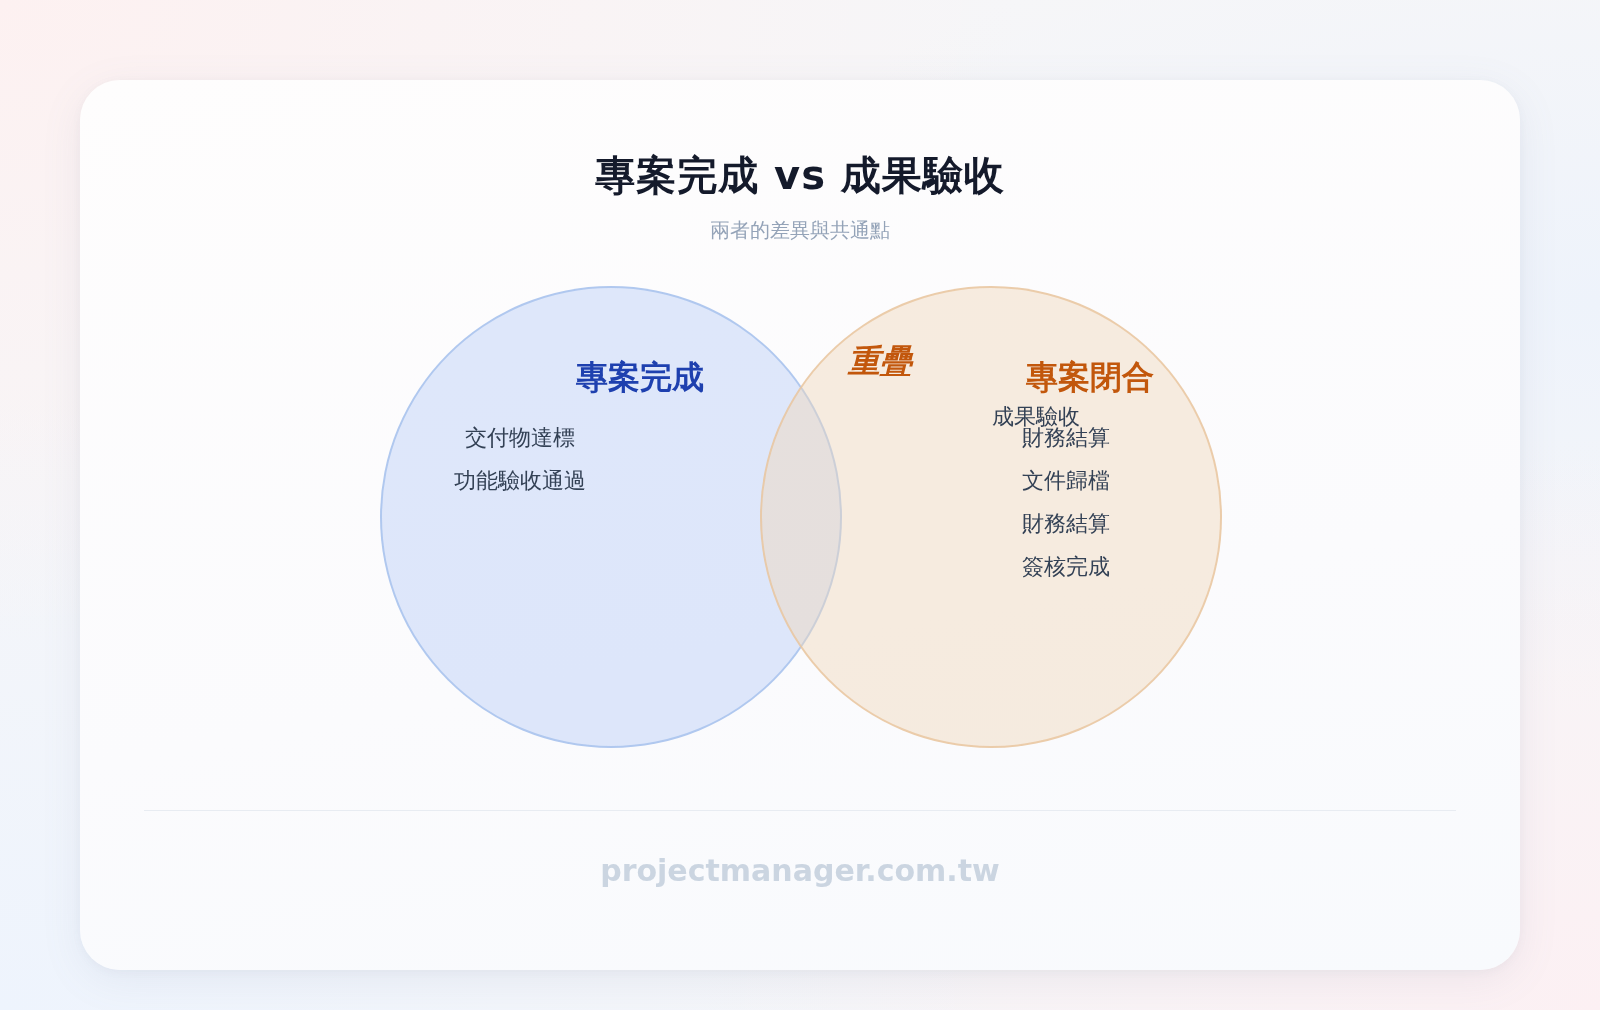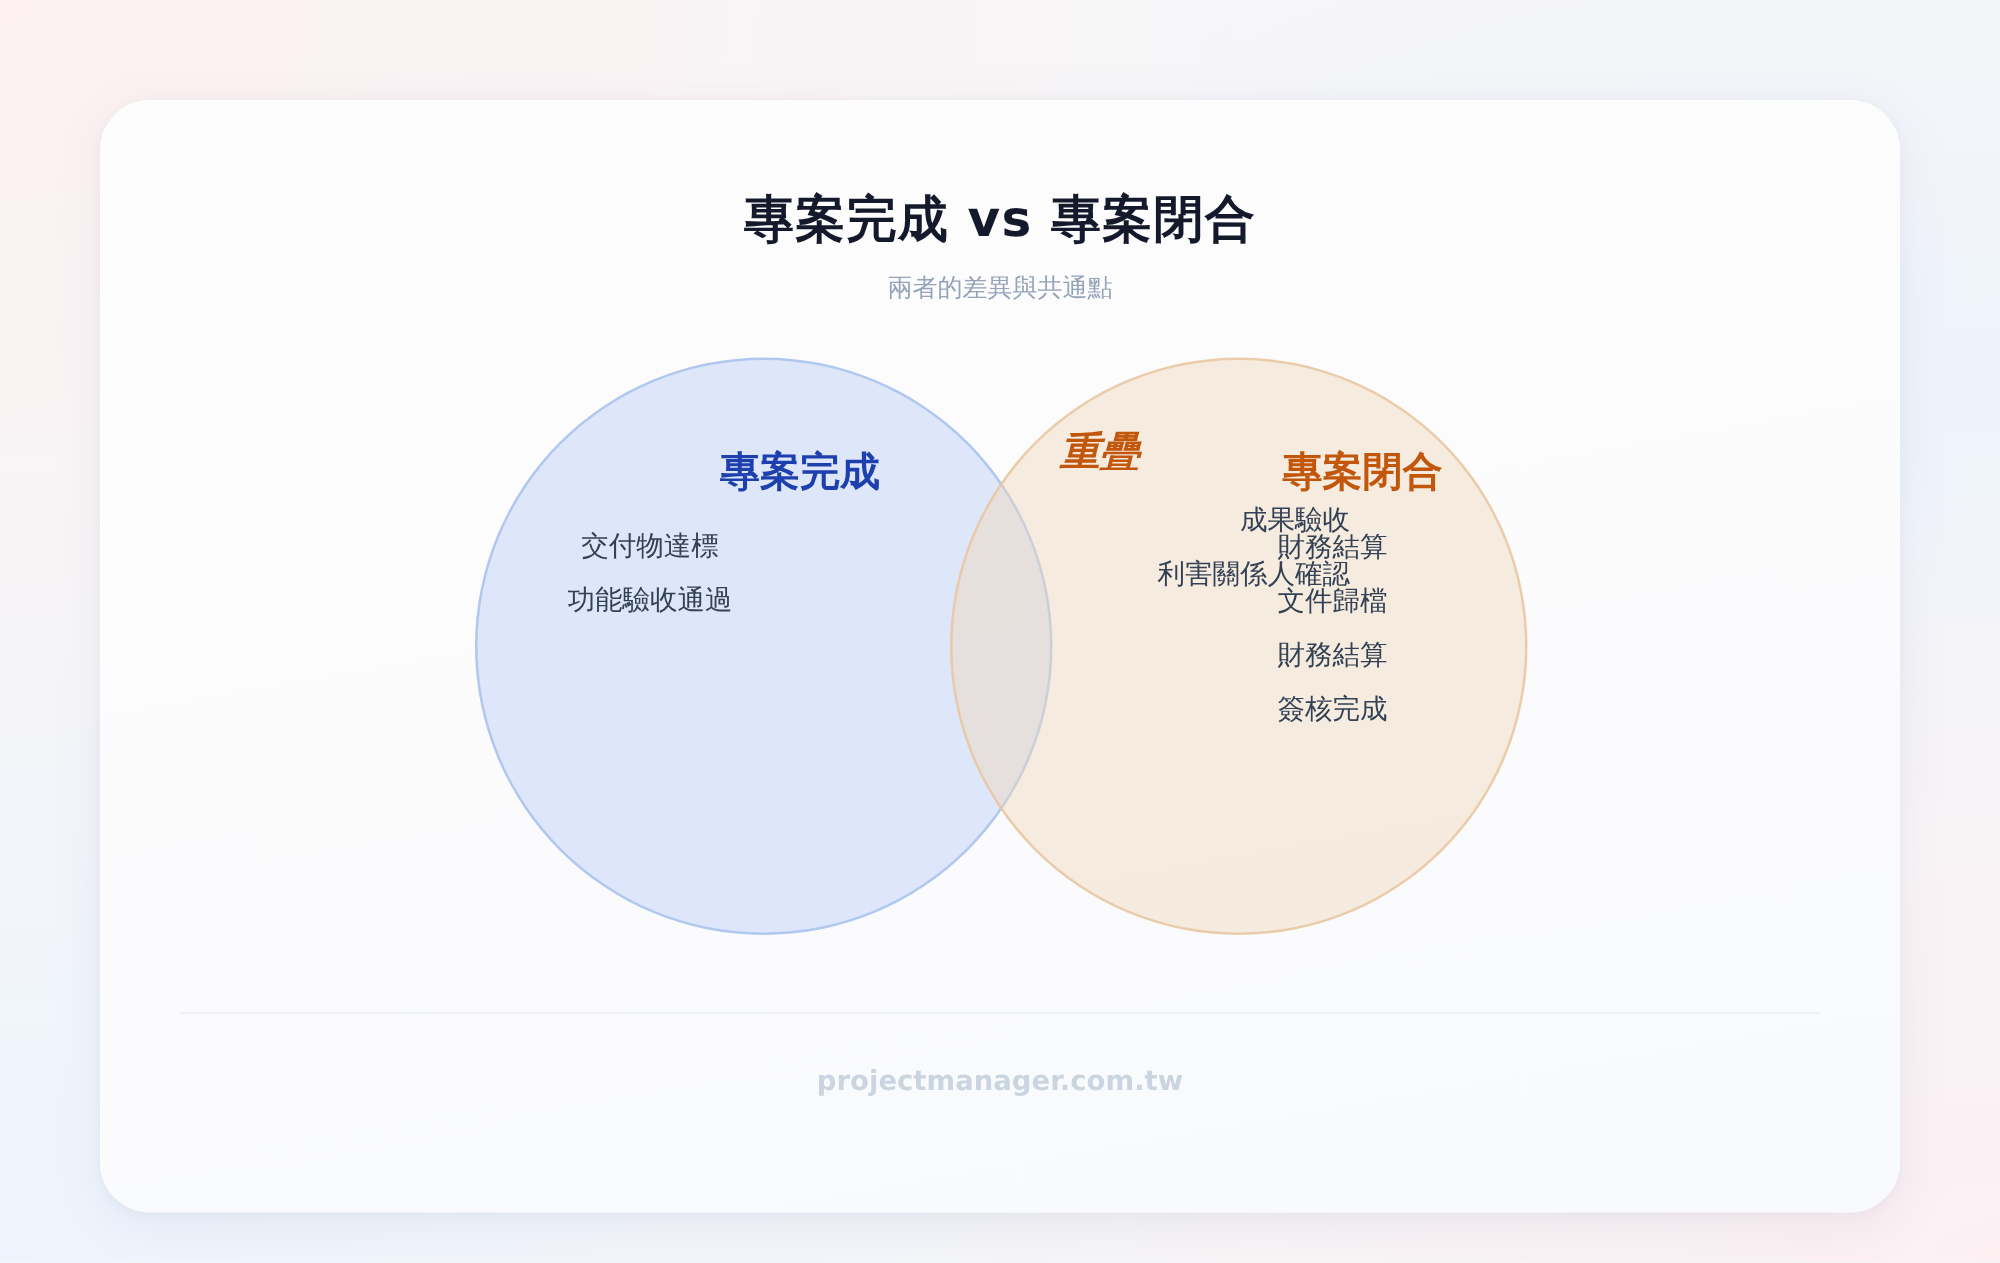--- a/index.html
+++ b/index.html
@@ -48,45 +48,44 @@
   .items { position:absolute; font-size:22px; color:#334155; line-height:43px; }
   .items div { white-space:nowrap; }
   .items-left { left:340px; width:200px; top:336px; text-align:center; }
   .items-overlap { left:600px; width:400px; top:315px; text-align:right; }
   .items-right { left:942px; top:336px; text-align:left;font-family:Liberation Serif, serif; }
   .divider {
     position:absolute; left:64px; right:64px; top:730px; height:1px; background:#e8ecf2;
   }
   .footer {
     position:absolute; left:0; right:0; top:773px; text-align:center;
-    font-size:22px; font-weight:bold; color:#cbd5e1;
+    font-size:30px; font-weight:bold; color:#cbd5e1;
   }
 </style>
 </head>
 <body>
 
 <div class="card">
-  <div class="title">專案完成 vs 專案閉合</div>
+  <div class="title">專案完成 vs 成果驗收</div>
   <div class="subtitle">兩者的差異與共通點</div>
 
   <div class="circle circle-left"></div>
   <div class="circle circle-right"></div>
 
   <div class="label label-left">專案完成</div>
   <div class="label label-overlap">重疊</div>
   <div class="label label-right">專案閉合</div>
 
   <div class="items items-left">
     <div>交付物達標</div>
     <div>功能驗收通過</div>
   </div>
 
   <div class="items items-overlap">
     <div>成果驗收</div>
-    <div>利害關係人確認</div>
   </div>
 
   <div class="items items-right">
     <div>財務結算</div>
     <div>文件歸檔</div>
     <div>財務結算</div>
     <div>簽核完成</div>
   </div>
 
   <div class="divider"></div>

